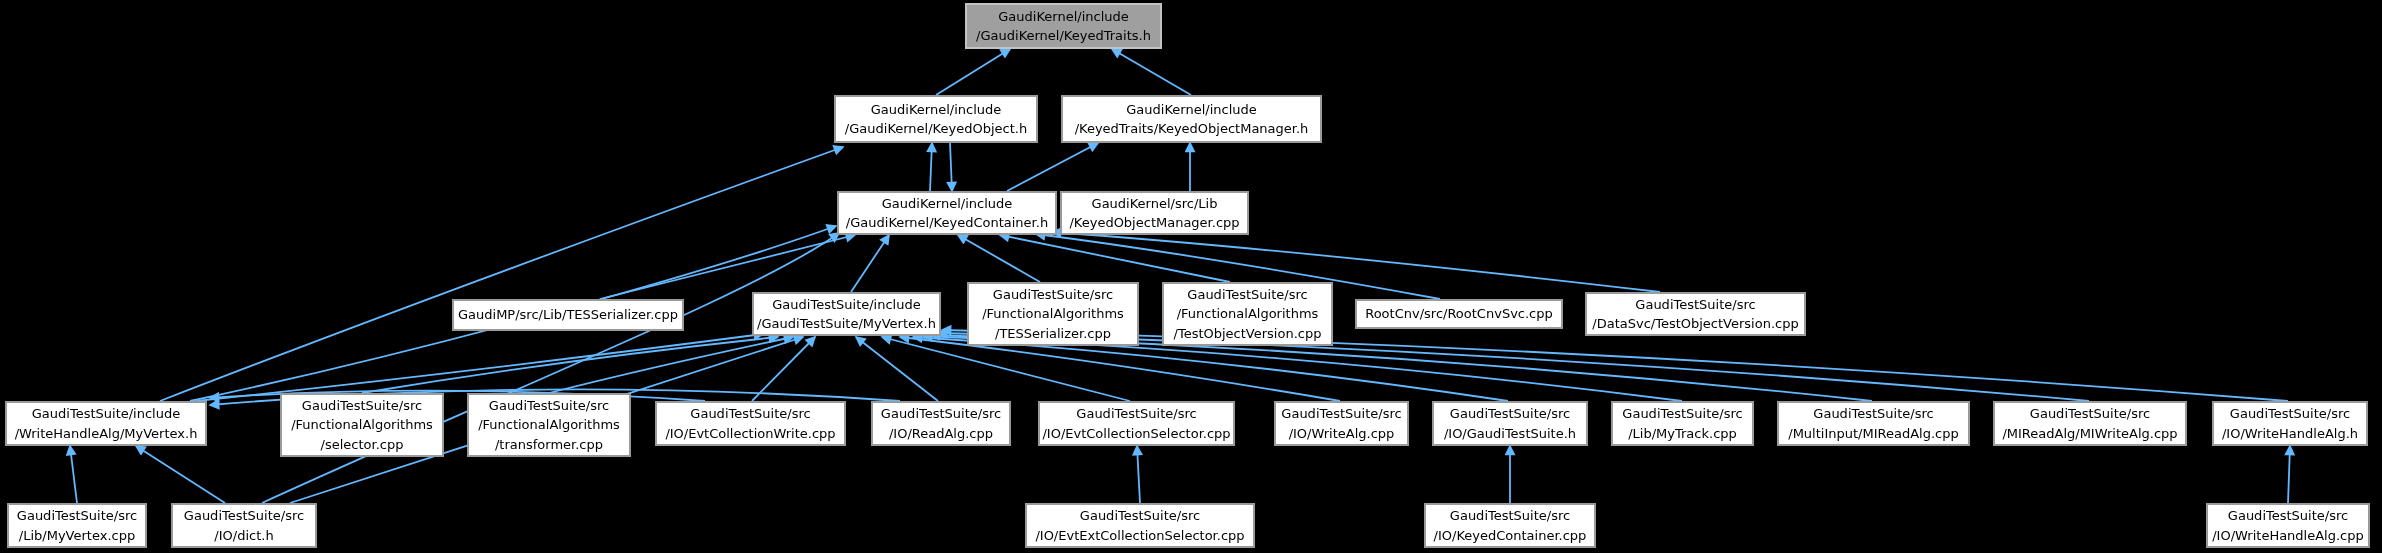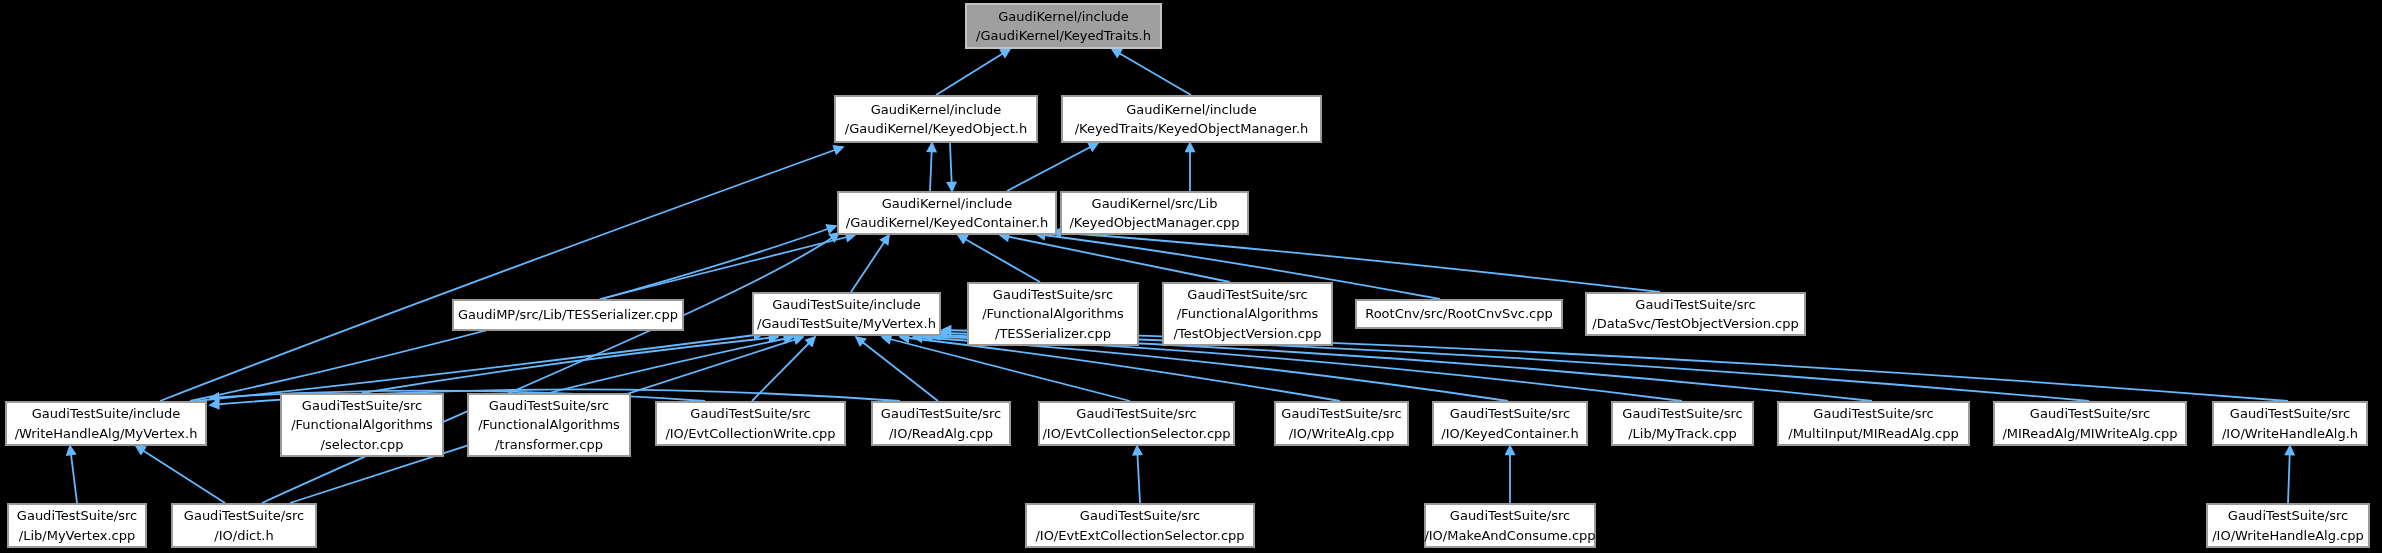--- a/index.html
+++ b/index.html
@@ -152,21 +152,21 @@
       <div class="node" style="left: 1038px; top: 401px; width: 197px; height: 45px;">
         <span class="ln">GaudiTestSuite/src</span>
         <span class="ln">/IO/EvtCollectionSelector.cpp</span>
       </div>
       <div class="node" style="left: 1274px; top: 401px; width: 135px; height: 45px;">
         <span class="ln">GaudiTestSuite/src</span>
         <span class="ln">/IO/WriteAlg.cpp</span>
       </div>
       <div class="node" style="left: 1432px; top: 401px; width: 156px; height: 45px;">
         <span class="ln">GaudiTestSuite/src</span>
-        <span class="ln">/IO/KeyedContainer.h</span>
+        <span class="ln">/IO/GaudiTestSuite.h</span>
       </div>
       <div class="node" style="left: 1611px; top: 401px; width: 143px; height: 45px;">
         <span class="ln">GaudiTestSuite/src</span>
         <span class="ln">/Lib/MyTrack.cpp</span>
       </div>
       <div class="node" style="left: 1777px; top: 401px; width: 193px; height: 45px;">
         <span class="ln">GaudiTestSuite/src</span>
         <span class="ln">/MultiInput/MIReadAlg.cpp</span>
       </div>
       <div class="node" style="left: 1993px; top: 401px; width: 194px; height: 45px;">
@@ -184,20 +184,20 @@
       <div class="node" style="left: 171px; top: 503px; width: 146px; height: 45px;">
         <span class="ln">GaudiTestSuite/src</span>
         <span class="ln">/IO/dict.h</span>
       </div>
       <div class="node" style="left: 1025px; top: 503px; width: 230px; height: 45px;">
         <span class="ln">GaudiTestSuite/src</span>
         <span class="ln">/IO/EvtExtCollectionSelector.cpp</span>
       </div>
       <div class="node" style="left: 1424px; top: 503px; width: 172px; height: 45px;">
         <span class="ln">GaudiTestSuite/src</span>
-        <span class="ln">/IO/MakeAndConsume.cpp</span>
+        <span class="ln">/IO/KeyedContainer.cpp</span>
       </div>
       <div class="node" style="left: 2206px; top: 503px; width: 164px; height: 45px;">
         <span class="ln">GaudiTestSuite/src</span>
         <span class="ln">/IO/WriteHandleAlg.cpp</span>
       </div>
     </div>
 </div>
 
 </body></html>

